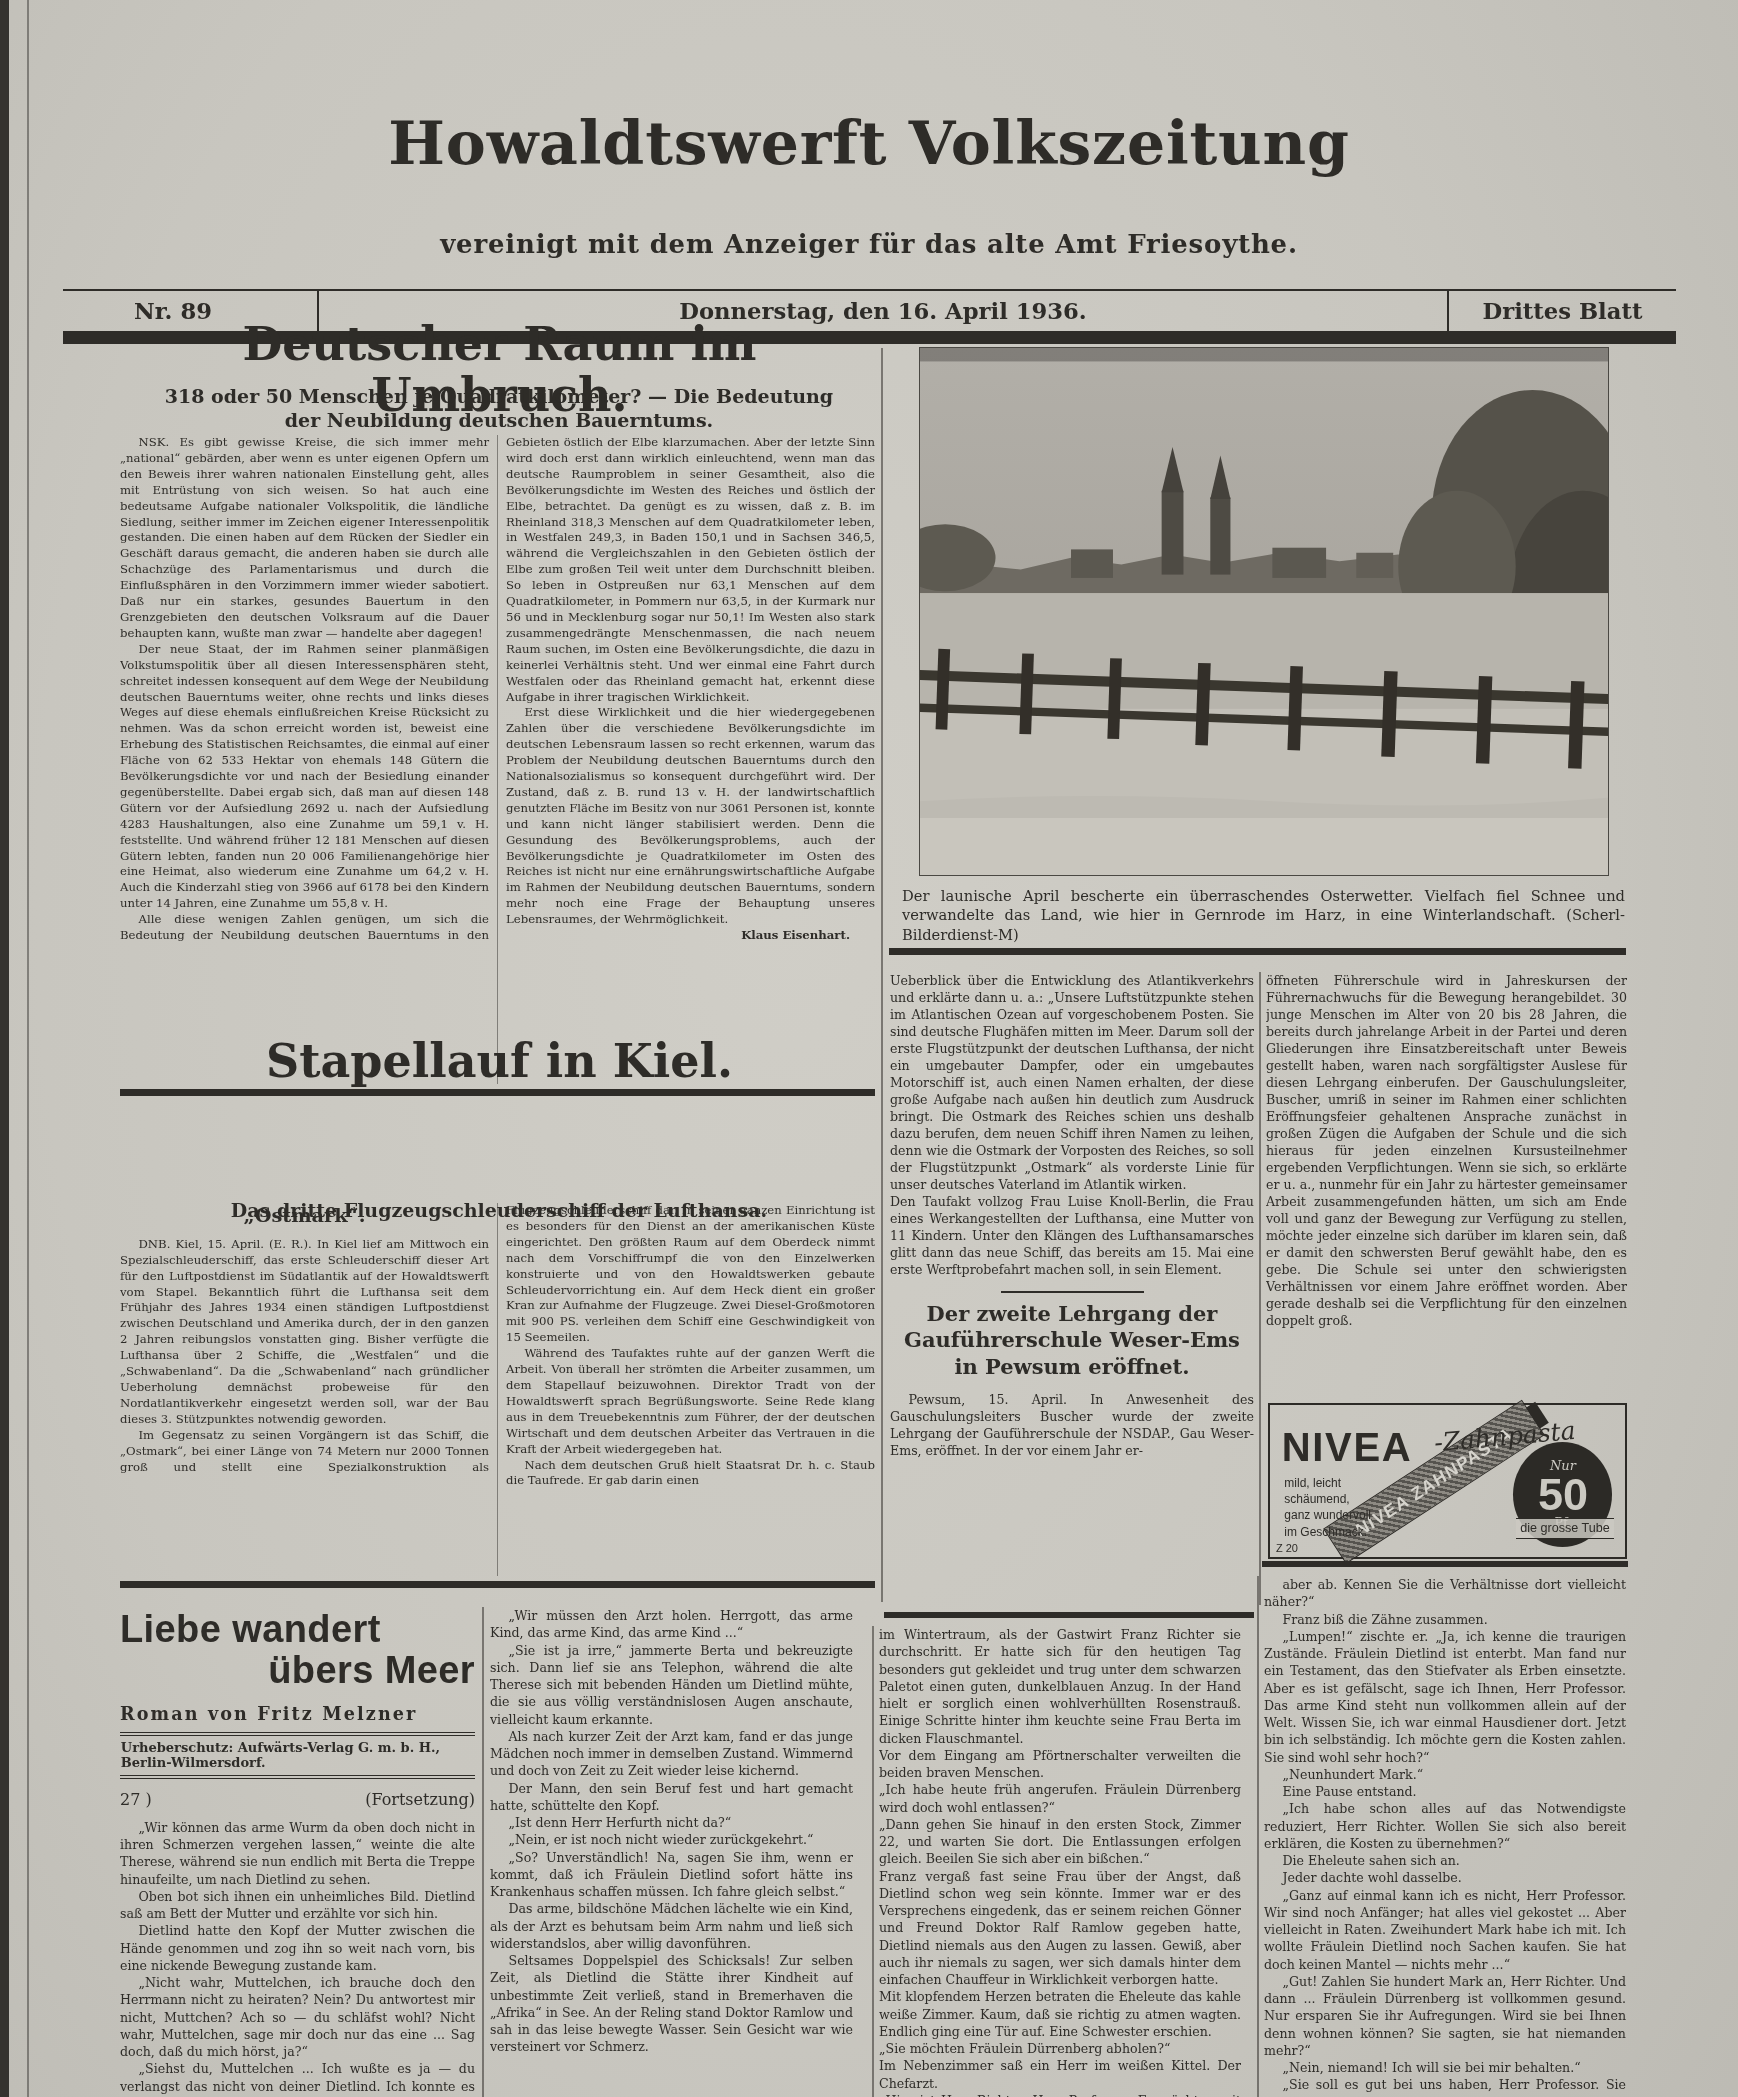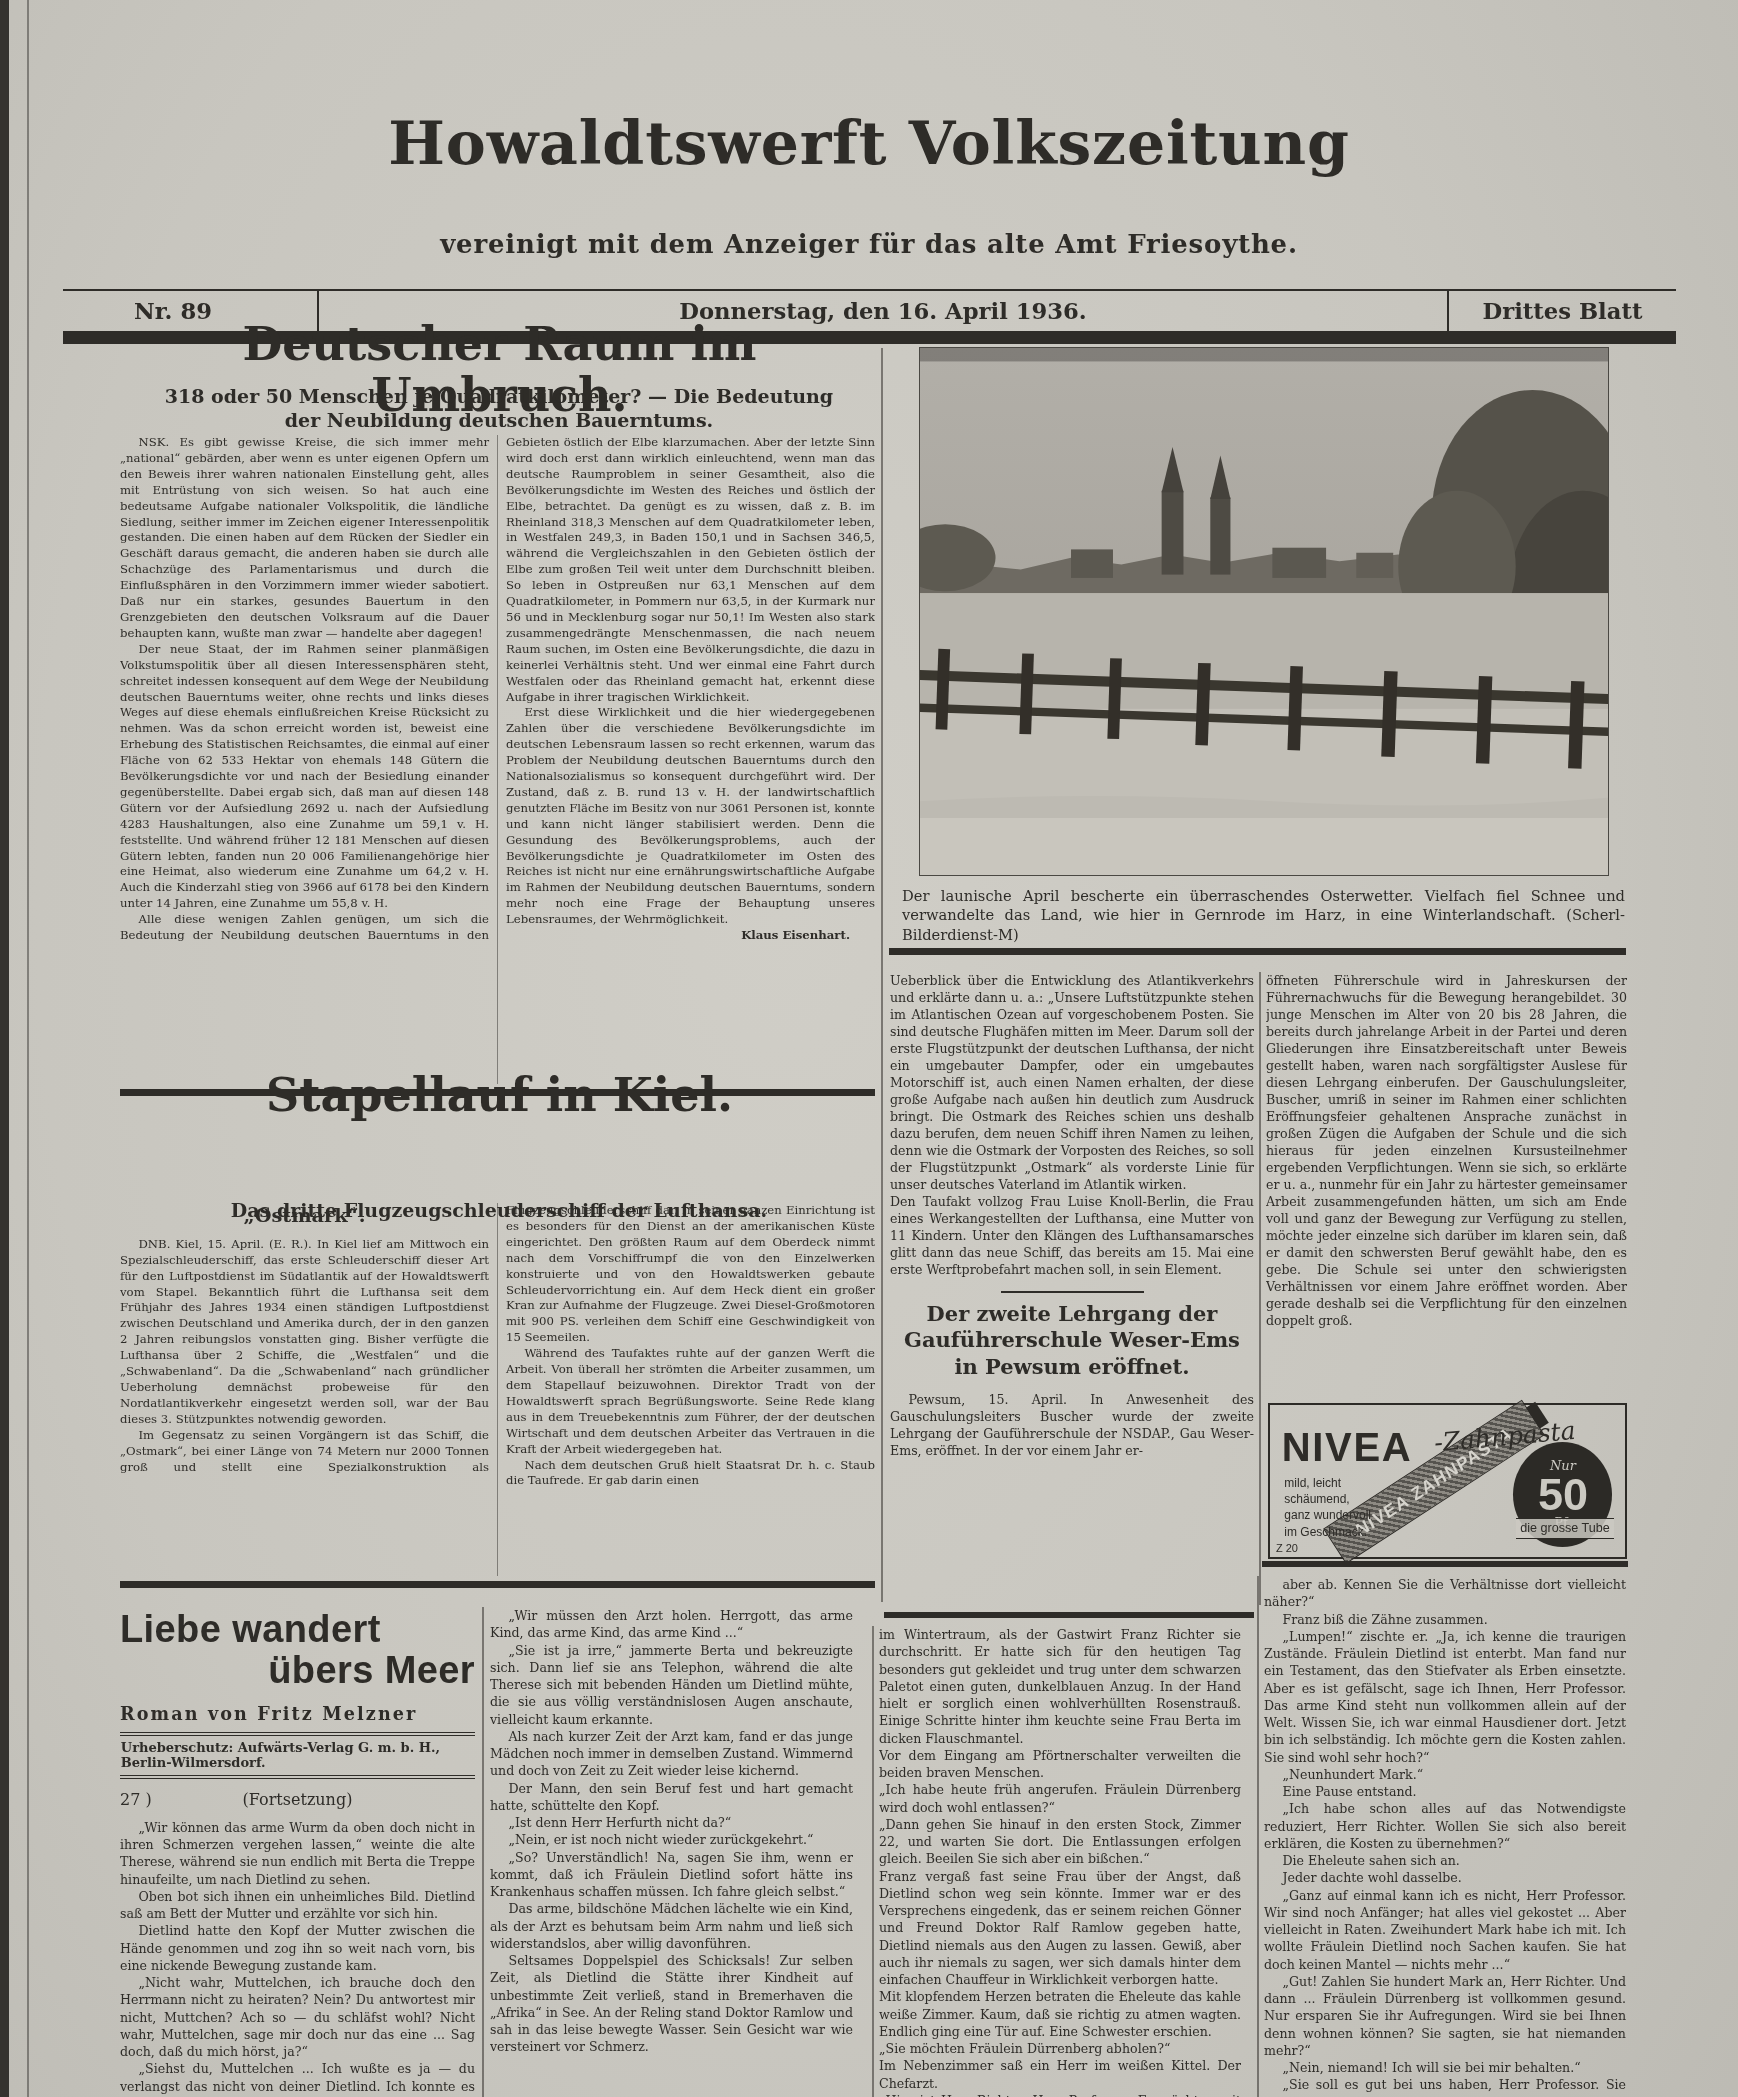--- a/index.html
+++ b/index.html
@@ -61,21 +61,21 @@
         border-top:1.7px solid #2c2a26;border-bottom:1.7px solid #2c2a26;padding:2.5px 4.2px;background:rgba(203,201,194,.85);}
   .nivea-code{position:absolute;left:5.9px;bottom:3.4px;font-size:11px;font-family:"Liberation Sans",sans-serif;}
 
   .novel-title{font-family:"Liberation Sans",sans-serif;font-weight:bold;font-size:38px;line-height:1.08;letter-spacing:0.4px;}
   .novel-title .l2{display:block;text-align:right;}
   .novel-byline{font-size:17.6px;font-weight:bold;letter-spacing:2.1px;margin-top:11.7px;}
   .novel-copy{font-size:13px;font-weight:bold;margin-top:8.4px;padding:4.2px 0.8px;
         border-top:4.2px double #2e2c28;border-bottom:4.2px double #2e2c28;}
   .novel-install{position:relative;margin-top:11.7px;height:22px;font-size:16px;}
   .novel-install .num{position:absolute;left:0;}
-  .novel-install .cont{position:absolute;left:0;right:0;text-align:center;}
+  .novel-install .cont{position:absolute;left:0;right:0;text-align:right;}
   .novel-body{margin-top:6.7px;font-size:12.6px;line-height:1.37;text-align:justify;}
 </style>
 </head>
 <body>
 
 <div class="page">
 
   <div class="scan-edge"></div>
   <div class="scan-crease"></div>
 
@@ -99,21 +99,21 @@
     <div>
         <p class="para">NSK. Es gibt gewisse Kreise, die sich immer mehr „national“ gebärden, aber wenn es unter eigenen Opfern um den Beweis ihrer wahren nationalen Einstellung geht, alles mit Entrüstung von sich weisen. So hat auch eine bedeutsame Aufgabe nationaler Volkspolitik, die ländliche Siedlung, seither immer im Zeichen eigener Interessenpolitik gestanden. Die einen haben auf dem Rücken der Siedler ein Geschäft daraus gemacht, die anderen haben sie durch alle Schachzüge des Parlamentarismus und durch die Einflußsphären in den Vorzimmern immer wieder sabotiert. Daß nur ein starkes, gesundes Bauertum in den Grenzgebieten den deutschen Volksraum auf die Dauer behaupten kann, wußte man zwar — handelte aber dagegen!</p>
         <p class="para">Der neue Staat, der im Rahmen seiner planmäßigen Volkstumspolitik über all diesen Interessensphären steht, schreitet indessen konsequent auf dem Wege der Neubildung deutschen Bauerntums weiter, ohne rechts und links dieses Weges auf diese ehemals einflußreichen Kreise Rücksicht zu nehmen. Was da schon erreicht worden ist, beweist eine Erhebung des Statistischen Reichsamtes, die einmal auf einer Fläche von 62 533 Hektar von ehemals 148 Gütern die Bevölkerungsdichte vor und nach der Besiedlung einander gegenüberstellte. Dabei ergab sich, daß man auf diesen 148 Gütern vor der Aufsiedlung 2692 u. nach der Aufsiedlung 4283 Haushaltungen, also eine Zunahme um 59,1 v. H. feststellte. Und während früher 12 181 Menschen auf diesen Gütern lebten, fanden nun 20 006 Familienangehörige hier eine Heimat, also wiederum eine Zunahme um 64,2 v. H. Auch die Kinderzahl stieg von 3966 auf 6178 bei den Kindern unter 14 Jahren, eine Zunahme um 55,8 v. H.</p>
         <p class="para">Alle diese wenigen Zahlen genügen, um sich die Bedeutung der Neubildung deutschen Bauerntums in den Gebieten östlich der Elbe klarzumachen. Aber der letzte Sinn wird doch erst dann wirklich einleuchtend, wenn man das deutsche Raumproblem in seiner Gesamtheit, also die Bevölkerungsdichte im Westen des Reiches und östlich der Elbe, betrachtet. Da genügt es zu wissen, daß z. B. im Rheinland 318,3 Menschen auf dem Quadratkilometer leben, in Westfalen 249,3, in Baden 150,1 und in Sachsen 346,5, während die Vergleichszahlen in den Gebieten östlich der Elbe zum großen Teil weit unter dem Durchschnitt bleiben. So leben in Ostpreußen nur 63,1 Menschen auf dem Quadratkilometer, in Pommern nur 63,5, in der Kurmark nur 56 und in Mecklenburg sogar nur 50,1! Im Westen also stark zusammengedrängte Menschenmassen, die nach neuem Raum suchen, im Osten eine Bevölkerungsdichte, die dazu in keinerlei Verhältnis steht. Und wer einmal eine Fahrt durch Westfalen oder das Rheinland gemacht hat, erkennt diese Aufgabe in ihrer tragischen Wirklichkeit.</p>
         <p class="para">Erst diese Wirklichkeit und die hier wiedergegebenen Zahlen über die verschiedene Bevölkerungsdichte im deutschen Lebensraum lassen so recht erkennen, warum das Problem der Neubildung deutschen Bauerntums durch den Nationalsozialismus so konsequent durchgeführt wird. Der Zustand, daß z. B. rund 13 v. H. der landwirtschaftlich genutzten Fläche im Besitz von nur 3061 Personen ist, konnte und kann nicht länger stabilisiert werden. Denn die Gesundung des Bevölkerungsproblems, auch der Bevölkerungsdichte je Quadratkilometer im Osten des Reiches ist nicht nur eine ernährungswirtschaftliche Aufgabe im Rahmen der Neubildung deutschen Bauerntums, sondern mehr noch eine Frage der Behauptung unseres Lebensraumes, der Wehrmöglichkeit.</p>
       </div>
     <p class="para sig">Klaus Eisenhart.</p>
   </div>
   <div class="rule" style="left:120px;top:1089px;width:755px;height:6.7px;"></div>
 
-  <div class="headline-xl" style="left:126px;top:1070px;width:747px;">Stapellauf in Kiel.</div>
+  <div class="headline-xl" style="left:126px;top:1036px;width:747px;">Stapellauf in Kiel.</div>
   <div class="subhead" style="left:159px;top:1170px;width:680px;margin-top:28px;">Das dritte Flugzeugschleuderschiff der Lufthansa.</div>
   <div class="body-a1" style="left:120px;top:1203px;width:755px;height:373px;">
     <div class="crosshead">„Ostmark“.</div>
     <div>
         <p class="para">DNB. Kiel, 15. April. (E. R.). In Kiel lief am Mittwoch ein Spezialschleuderschiff, das erste Schleuderschiff dieser Art für den Luftpostdienst im Südatlantik auf der Howaldtswerft vom Stapel. Bekanntlich führt die Lufthansa seit dem Frühjahr des Jahres 1934 einen ständigen Luftpostdienst zwischen Deutschland und Amerika durch, der in den ganzen 2 Jahren reibungslos vonstatten ging. Bisher verfügte die Lufthansa über 2 Schiffe, die „Westfalen“ und die „Schwabenland“. Da die „Schwabenland“ nach gründlicher Ueberholung demnächst probeweise für den Nordatlantikverkehr eingesetzt werden soll, war der Bau dieses 3. Stützpunktes notwendig geworden.</p>
         <p class="para">Im Gegensatz zu seinen Vorgängern ist das Schiff, die „Ostmark“, bei einer Länge von 74 Metern nur 2000 Tonnen groß und stellt eine Spezialkonstruktion als Flugzeugschleuderschiff dar. In seiner ganzen Einrichtung ist es besonders für den Dienst an der amerikanischen Küste eingerichtet. Den größten Raum auf dem Oberdeck nimmt nach dem Vorschiffrumpf die von den Einzelwerken konstruierte und von den Howaldtswerken gebaute Schleudervorrichtung ein. Auf dem Heck dient ein großer Kran zur Aufnahme der Flugzeuge. Zwei Diesel-Großmotoren mit 900 PS. verleihen dem Schiff eine Geschwindigkeit von 15 Seemeilen.</p>
         <p class="para">Während des Taufaktes ruhte auf der ganzen Werft die Arbeit. Von überall her strömten die Arbeiter zusammen, um dem Stapellauf beizuwohnen. Direktor Tradt von der Howaldtswerft sprach Begrüßungsworte. Seine Rede klang aus in dem Treuebekenntnis zum Führer, der der deutschen Wirtschaft und dem deutschen Arbeiter das Vertrauen in die Kraft der Arbeit wiedergegeben hat.</p>
         <p class="para">Nach dem deutschen Gruß hielt Staatsrat Dr. h. c. Staub die Taufrede. Er gab darin einen</p>
       </div>
   </div>

